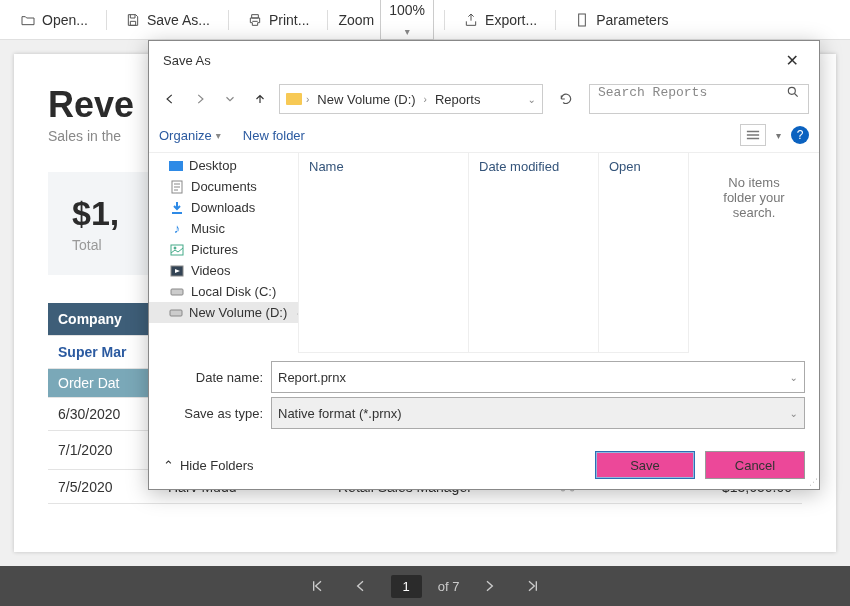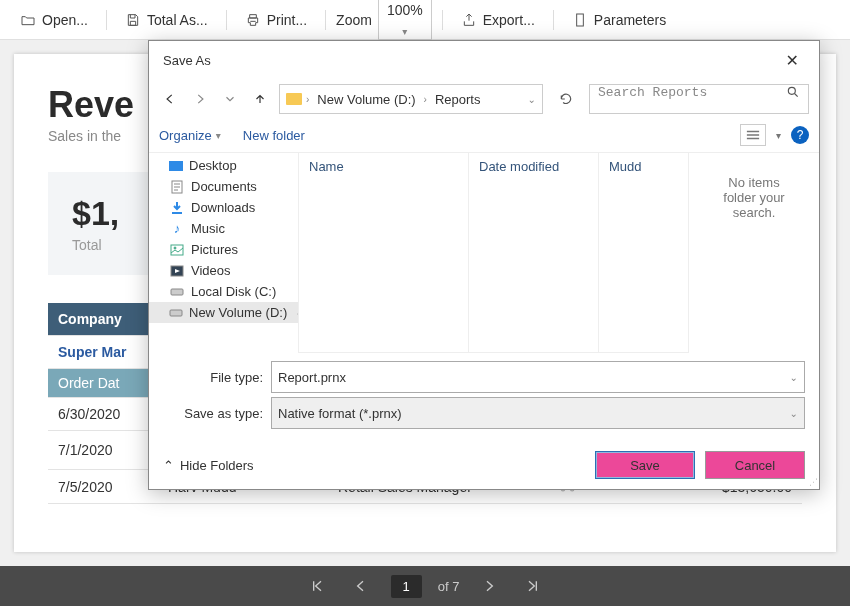--- a/index.html
+++ b/index.html
@@ -89,21 +89,21 @@
       </span>
     <span>Open...</span>
   </div>
   <div class="tb-sep"></div>
   <div class="tb-btn">
     <span class="icon">
         <svg viewBox="0 0 24 24">
           <path d="M5 4h11l3 3v13H5z M8 4v5h7V4 M8 14h8v6H8z"></path>
         </svg>
       </span>
-    <span>Total As...</span>
+    <span>Save As...</span>
   </div>
   <div class="tb-sep"></div>
   <div class="tb-btn">
     <span class="icon">
         <svg viewBox="0 0 24 24">
           <path d="M7 4h10v5H7z M5 9h14v7h-3v4H8v-4H5z M8 14h8"></path>
         </svg>
       </span>
     <span>Print...</span>
   </div>
@@ -336,28 +336,28 @@
             </svg>
           </span>
           <span>New Volume (D:)</span>
           <span class="chev" style="margin-left:2px;">⌄</span>
         </div>
     </div>
     <div class="file-area">
       <div class="cols">
         <div style="width:170px">Name</div>
         <div style="width:130px">Date modified</div>
-        <div style="width:90px">Mudd</div>
+        <div style="width:90px">Open</div>
       </div>
       <div class="empty">No items folder your search.</div>
     </div>
   </div>
   <div class="dlg-fields">
     <div class="fld-row">
-      <div class="fld-label">File type:</div>
+      <div class="fld-label">Date name:</div>
       <div class="fld-input">
           <span>Report.prnx</span>
           <span class="chev">⌄</span>
         </div>
     </div>
     <div class="fld-row">
       <div class="fld-label">Save as type:</div>
       <div class="fld-input ro">
           <span>Native format (*.prnx)</span>
           <span class="chev">⌄</span>

